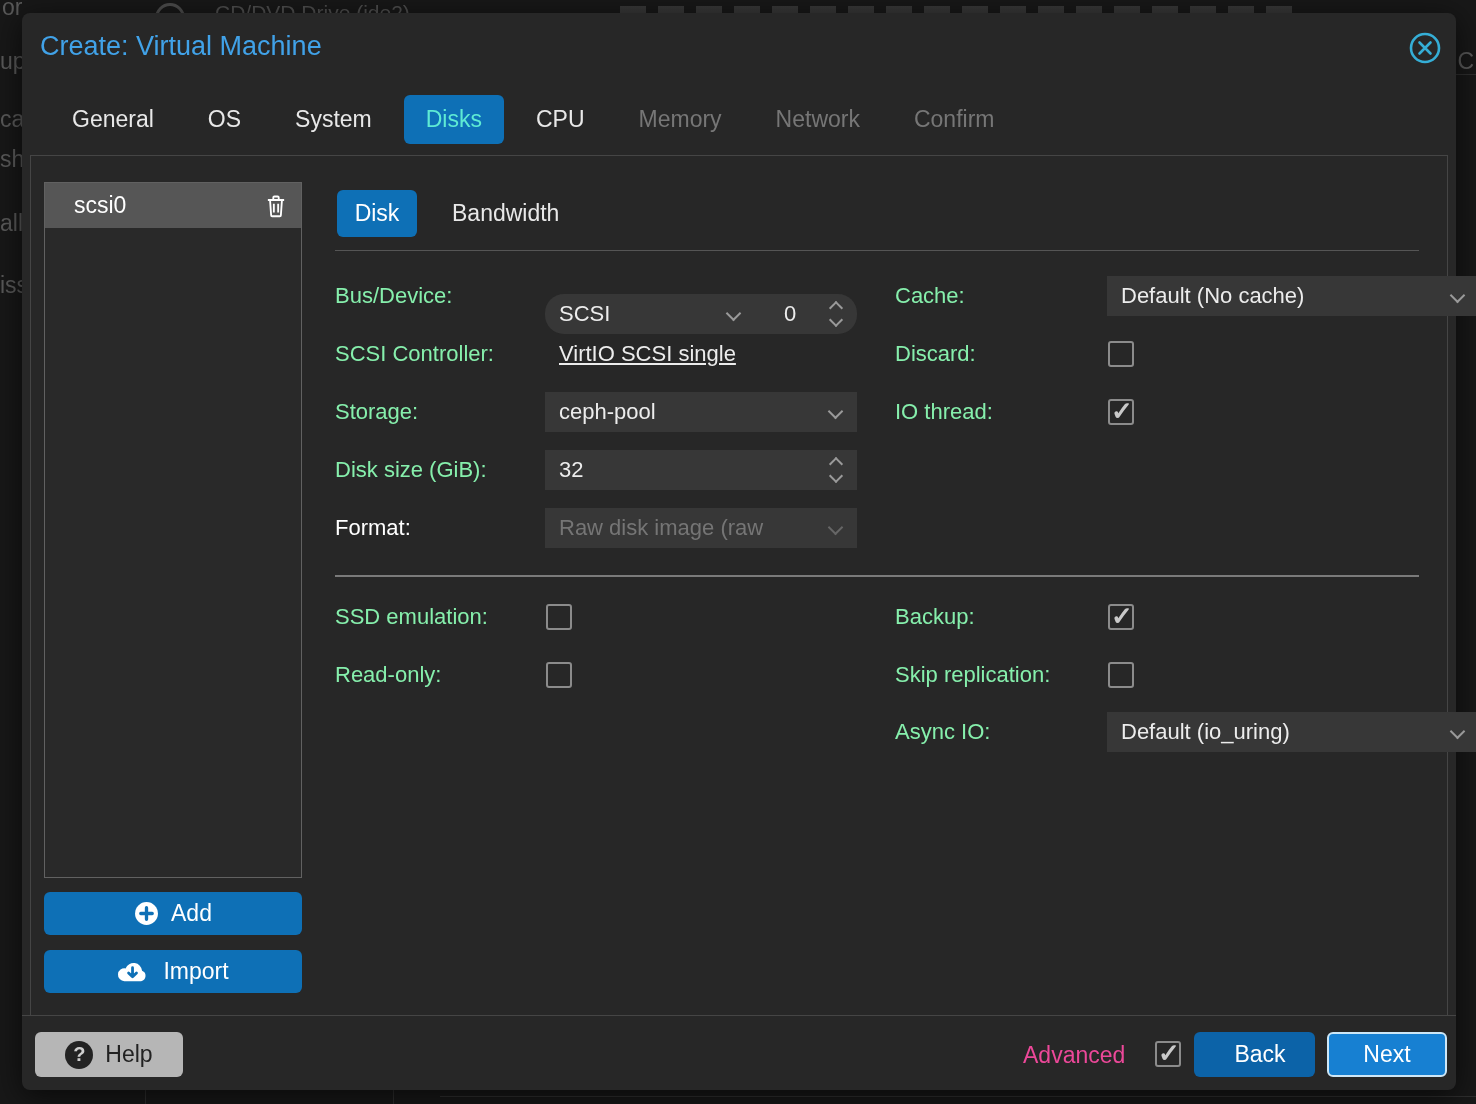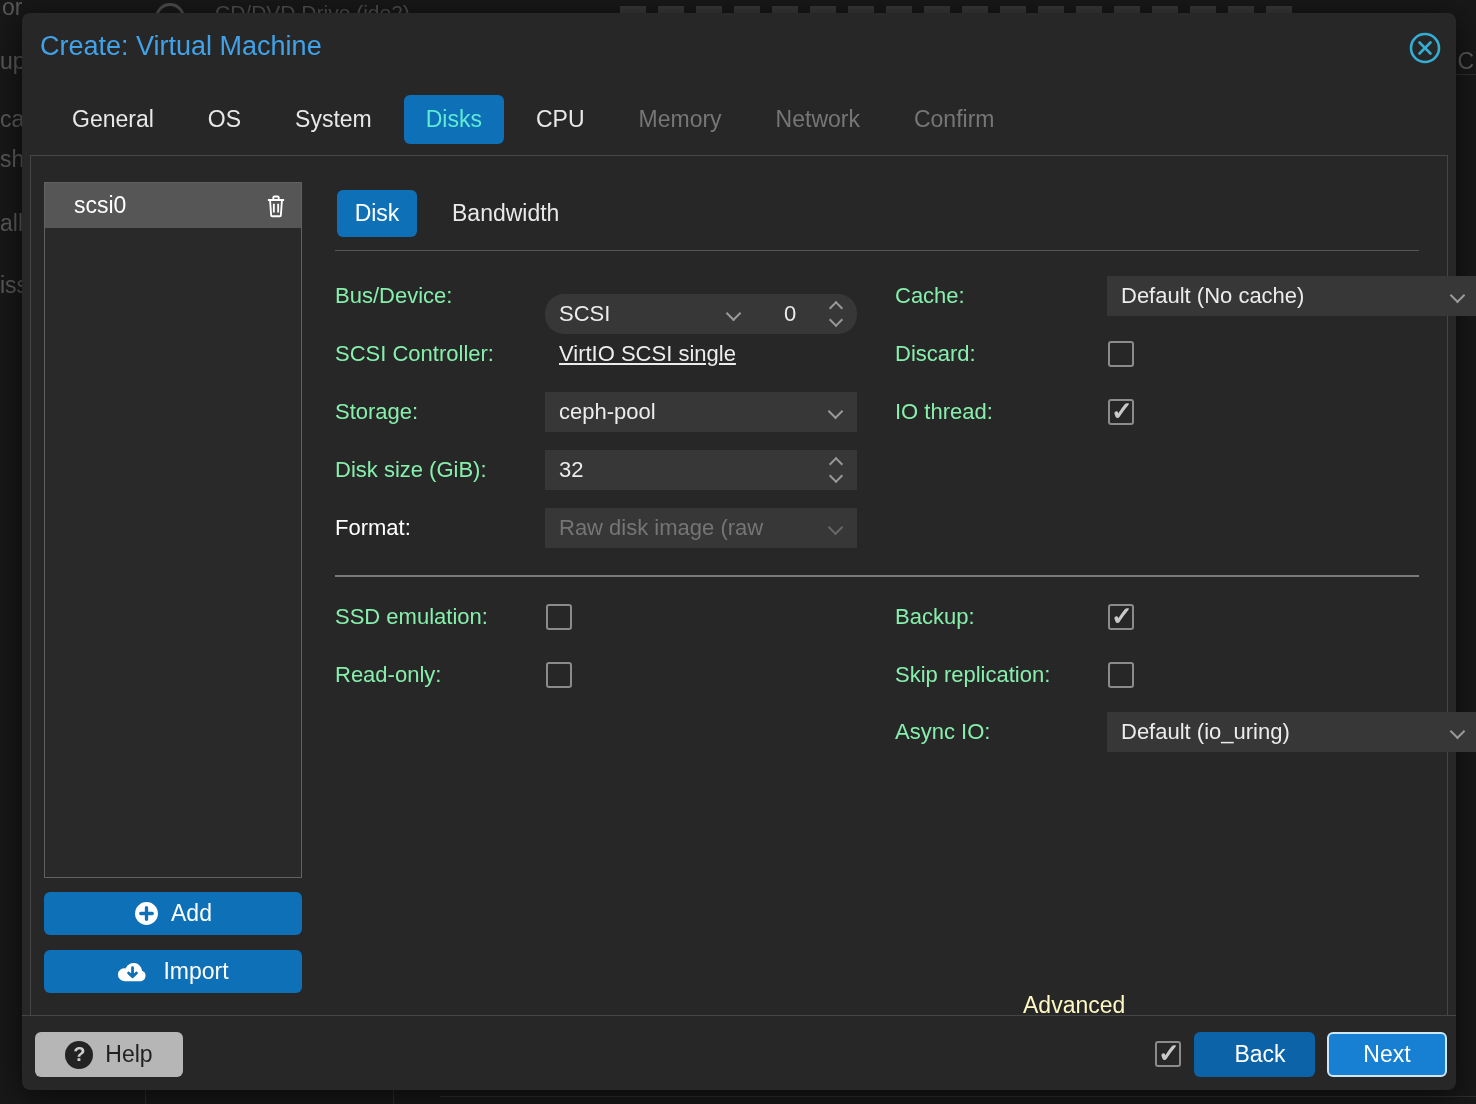--- a/index.html
+++ b/index.html
@@ -86,22 +86,22 @@
   .checkbox.checked::after { content:"\2713"; position:absolute; left:1px; top:-5px;
               font-size:26px; font-weight:bold; color:#c9c9c9; }
 
   
   .footer-divider { position:absolute; left:0; top:1002px; width:1434px; height:1px; background:#454545; }
   .btn-help { position:absolute; left:13px; top:1019px; width:148px; height:45px;
               background:#b6b6b6; border-radius:6px; display:flex; align-items:center;
               justify-content:center; gap:12px; font-size:23px; color:#222222; cursor:pointer; }
   .help-ico { width:28px; height:28px; background:#232323; border-radius:50%; color:#cfcfcf;
               font-size:20px; font-weight:bold; display:flex; align-items:center; justify-content:center; }
-  .advanced-lbl { position:absolute; left:1001px; top:970px; height:45px; line-height:45px;
-                  font-size:23px; color:#fef9c3; }
+  .advanced-lbl { position:absolute; left:1001px; top:1020px; height:45px; line-height:45px;
+                  font-size:23px; color:#ec4899; }
   .advanced-cb { left:1133px; top:1028px; }
   .btn-back { position:absolute; left:1172px; top:1019px; width:121px; height:45px;
               background:#0c63a8; border-radius:6px; color:#ffffff; font-size:23px;
               display:flex; align-items:center; justify-content:center; cursor:pointer;padding-left:11px; }
   .btn-next { position:absolute; left:1305px; top:1019px; width:120px; height:45px;
               background:#1780d2; border:2px solid #cde7f7; border-radius:6px; color:#ffffff;
               font-size:23px; display:flex; align-items:center; justify-content:center; cursor:pointer; }
 </style>
 </head>
 <body>

